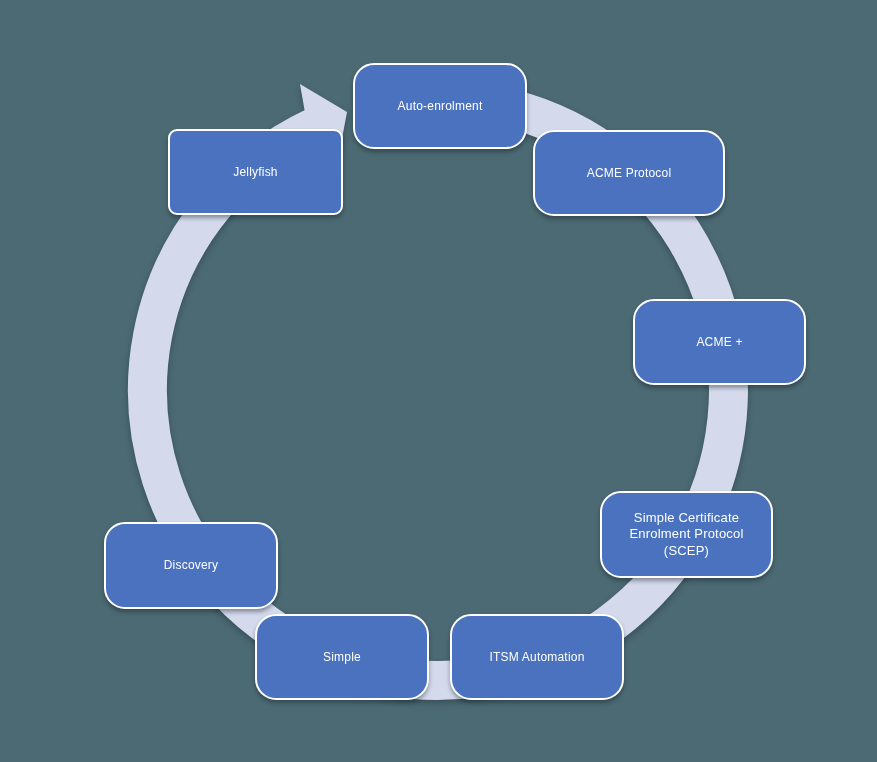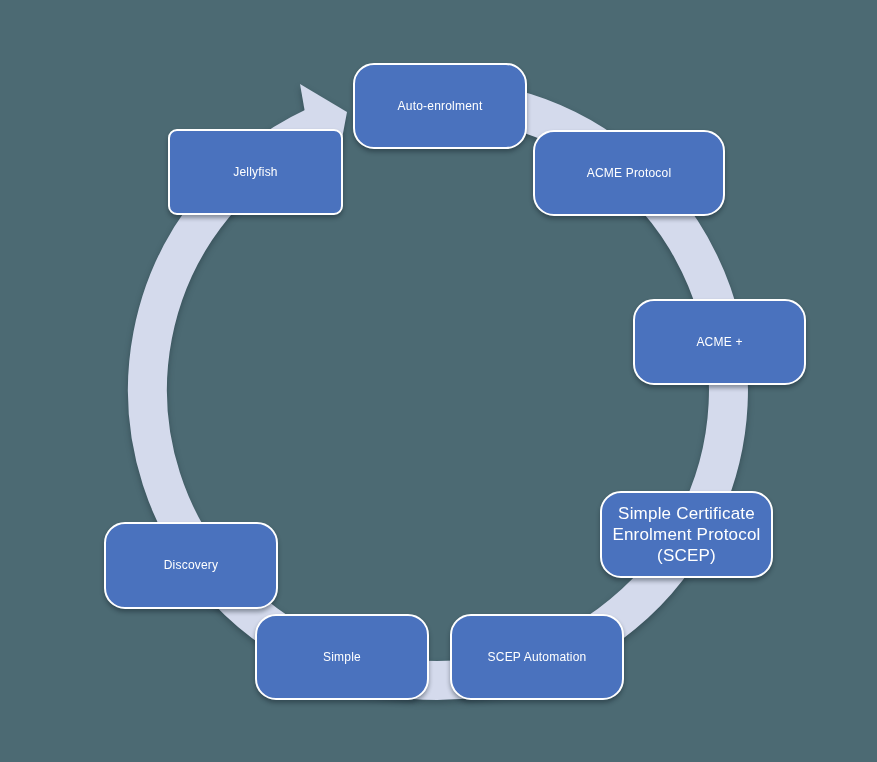--- a/index.html
+++ b/index.html
@@ -40,21 +40,21 @@
     font-size: 12px;
     line-height: 1.25;
     padding: 4px 8px;
     box-shadow: 0 3px 4px rgba(15, 28, 38, 0.4);
     letter-spacing: 0.2px;
   }
   
   .n0 { left: 353px; top:  63px; width: 174px; height: 86px; }
   .n1 { left: 533px; top: 130px; width: 192px; height: 86px; }
   .n2 { left: 633px; top: 299px; width: 173px; height: 86px; }
-  .n3 { left: 600px; top: 491px; width: 173px; height: 87px; font-size: 17px; }
+  .n3 { left: 600px; top: 491px; width: 173px; height: 87px; font-size: 13px; }
   .n4 { left: 450px; top: 614px; width: 174px; height: 86px; }
   .n5 { left: 255px; top: 614px; width: 174px; height: 86px; }
   .n6 { left: 104px; top: 490px; width: 174px; height: 87px; margin-top: 32px; }
   .n7 { left:  70px; top: 299px; width: 175px; height: 86px; }
   .n8 { left: 168px; top: 129px; width: 175px; height: 86px; border-radius: 9px; }
 </style>
 </head>
 <body>
 
 <div class="stage">
@@ -72,21 +72,21 @@
   <div class="node n1">
     <span>ACME Protocol</span>
   </div>
   <div class="node n2">
     <span>ACME +</span>
   </div>
   <div class="node n3">
     <span>Simple Certificate Enrolment Protocol (SCEP)</span>
   </div>
   <div class="node n4">
-    <span>SCEP Automation</span>
+    <span>ITSM Automation</span>
   </div>
   <div class="node n5">
     <span>Simple</span>
   </div>
   <div class="node n6">
     <span>Discovery</span>
   </div>
   <div class="node n8">
     <span>Jellyfish</span>
   </div>

